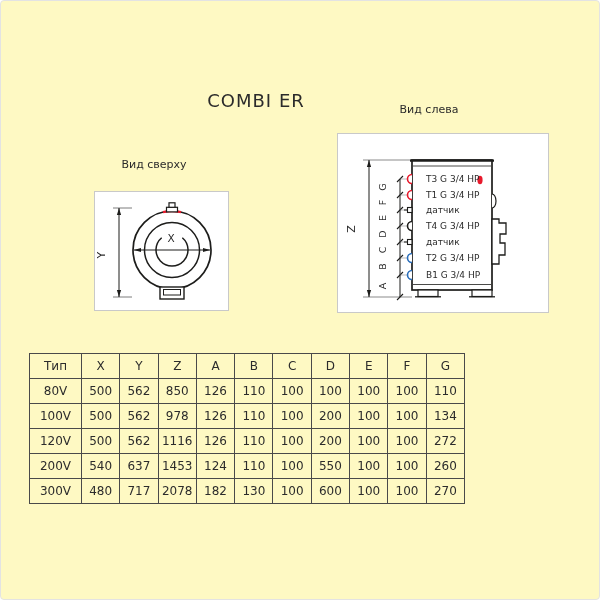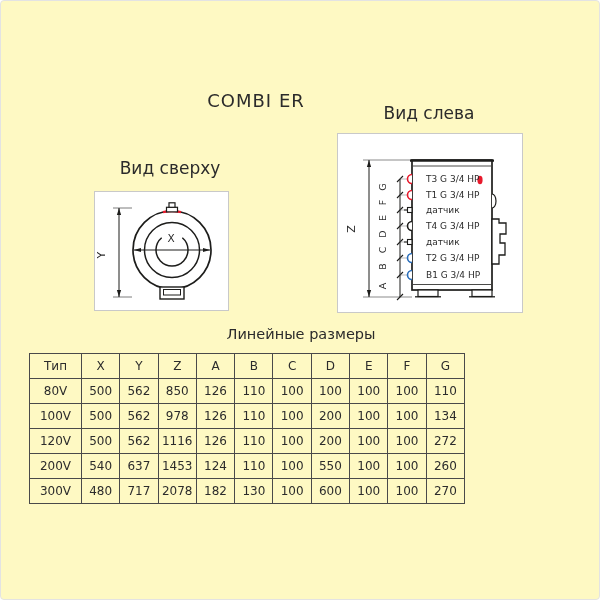--- a/index.html
+++ b/index.html
@@ -5,26 +5,26 @@
   html,body{margin:0;padding:0;background:#fff;}
   .canvas{
     position:relative;width:600px;height:600px;background:#fef9c3;
     border:1px solid #e3e3e3;border-radius:4px;box-sizing:border-box;
     font-family:"DejaVu Sans","Liberation Sans",sans-serif;color:#2f2f2f;overflow:hidden;
   }
   .main-title{
     position:absolute;top:89px;left:130px;width:250px;text-align:center;
     font-size:18px;letter-spacing:1px;color:#2b2b2b;font-weight:500;
   }
-  .view-label{position:absolute;font-size:17px;color:#2b2b2b;text-align:center;}
-  .lbl-top{top:157px;left:99px;width:140px;}
+  .view-label{position:absolute;font-size:11px;color:#2b2b2b;text-align:center;}
+  .lbl-top{top:157px;left:83px;width:140px;}
   .lbl-left{top:102px;left:358px;width:140px;}
   .view-box{position:absolute;border:1px solid #c9c9c9;background:#fff;box-sizing:border-box;}
   .box-top{left:93px;top:190px;width:135px;height:120px;}
-  .box-left{left:336px;top:132px;width:186px;height:180px;text-align:center;}
+  .box-left{left:336px;top:132px;width:212px;height:180px;text-align:center;}
   .table-title{position:absolute;top:325px;left:150px;width:300px;text-align:center;font-size:14.5px;color:#2b2b2b;}
   table.dims{
     position:absolute;left:28px;top:352px;width:436px;border-collapse:collapse;
     table-layout:fixed;font-size:12px;color:#2c2c2c;
   }
   table.dims th,table.dims td{
     border:1px solid #4a4a4a;height:24px;text-align:center;vertical-align:middle;
     font-weight:normal;padding:0;overflow:hidden;white-space:nowrap;
   }
   svg{display:block;}
@@ -139,21 +139,20 @@
       <text x="88" y="48" font-size="9">T3 G 3/4 HP</text>
       <text x="88" y="64" font-size="9">T1 G 3/4 HP</text>
       <text x="88" y="79" font-size="9">датчик</text>
       <text x="88" y="95" font-size="9">T4 G 3/4 HP</text>
       <text x="88" y="111" font-size="9">датчик</text>
       <text x="88" y="127" font-size="9">T2 G 3/4 HP</text>
       <text x="88" y="144" font-size="9">B1 G 3/4 HP</text>
     </svg>
   </div>
 
-  <div class="table-title">Линейные размеры</div>
 
   <table class="dims">
     <colgroup>
       <col style="width:52px">
       <col>
         <col>
         <col>
         <col>
         <col>
         <col>

